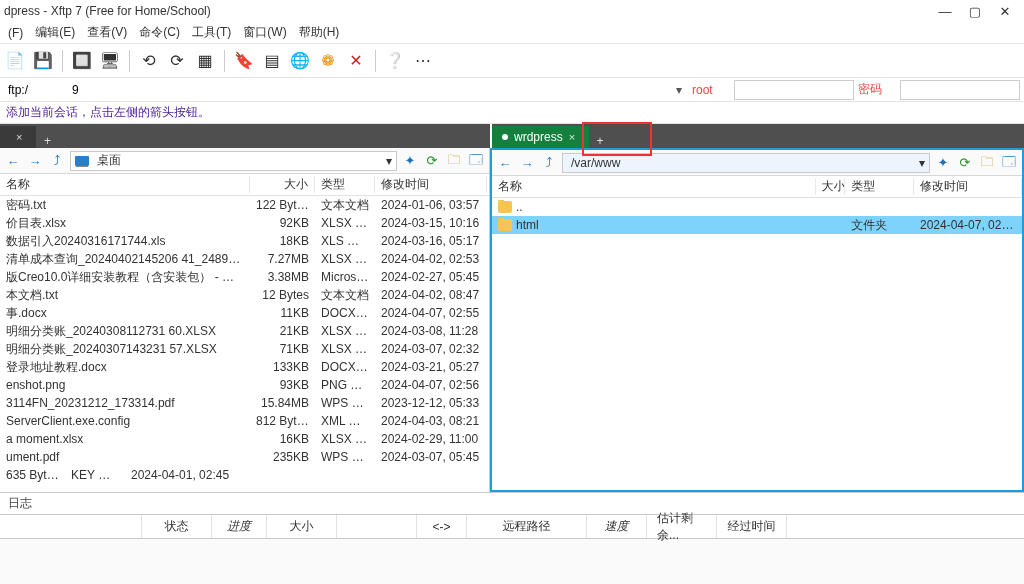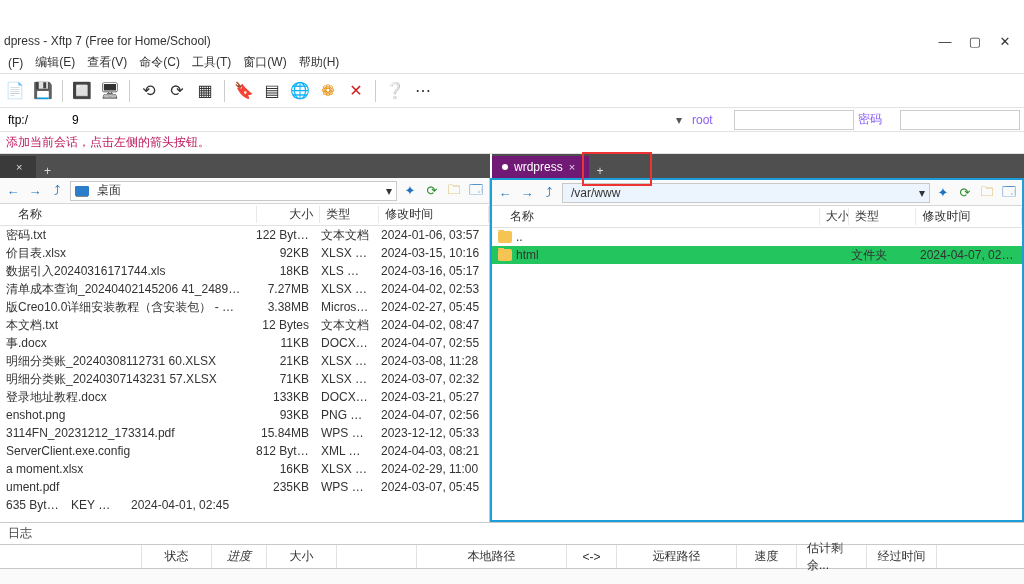--- a/index.html
+++ b/index.html
@@ -1,57 +1,57 @@
 <!DOCTYPE html>
 <html><head>
 <meta charset="utf-8">
 <style>
 * { margin:0; padding:0; box-sizing:border-box; font-family:"Microsoft YaHei","Segoe UI",Arial,sans-serif; font-size:12px; }
 body { background:#fff; width:1024px; height:584px; overflow:hidden; color:#333; }
-.titlebar { height:22px; display:flex; align-items:center; padding:0 4px; background:#fff;margin-top:30px; }
+.titlebar { height:22px; display:flex; align-items:center; padding:0 4px; background:#fff; }
 .titlebar .t { flex:1; white-space:nowrap; overflow:hidden; }
 .titlebar .ctl { width:30px; text-align:center; font-size:13px; color:#333; cursor:pointer; }
 .menubar { height:22px; display:flex; align-items:center; padding:0 2px; border-bottom:1px solid #e3e3e3; }
 .menubar span { padding:2px 6px; cursor:pointer; }
 .toolbar { height:34px; display:flex; align-items:center; padding:2px 4px; border-bottom:1px solid #e3e3e3; gap:6px; }
 .tico { width:22px; height:22px; display:flex; align-items:center; justify-content:center; font-size:16px; cursor:pointer; }
 .tvsep { width:1px; height:22px; background:#ccc; margin:0 2px; }
 .hostbar { height:24px; display:flex; align-items:center; padding:0 4px; gap:4px; border-bottom:1px solid #e3e3e3; }
 .hostbar input { height:20px; border:1px solid #ccc; padding:0 4px; }
 .hostbar .fh { width:60px; border:none; background:transparent; }
 .hostbar .fhost { flex:1; border:none; background:transparent; }
 .hostbar .drop { width:12px; color:#555; }
-.hostbar .lbl { width:38px; color:#8b5cf6; }
+.hostbar .lbl { width:38px; color:#ef4444; }
 .hostbar .f2 { width:120px; }
-.hint { height:22px; display:flex; align-items:center; padding:0 6px; color:#be185d; border-bottom:1px solid #e3e3e3; }
+.hint { height:22px; display:flex; align-items:center; padding:0 6px; color:#4c1d95; border-bottom:1px solid #e3e3e3; }
 .tabbars { height:24px; display:flex; }
 .tabbar { height:24px; display:flex; align-items:flex-end; background:#4f4f4f; }
 .tabbar.left { width:490px; }
 .tabbar.right { flex:1; position:relative; margin-left:2px; }
 .tab { height:22px; padding:0 14px 0 10px; display:flex; align-items:center; gap:6px; color:#fff; font-size:12px; cursor:pointer; }
 .tab.dark { background:#3a3a3a; }
-.tab.blue { background:#701a75; }
+.tab.blue { background:#15803d; }
 .tab .x { font-size:11px; opacity:.8; }
 .tabbar .plus { width:22px; color:#ddd; text-align:center; cursor:pointer; }
 .redbox { position:absolute; border:2px solid #e33; pointer-events:none; }
 .panes { display:flex; height:344px; }
 .pane { display:flex; flex-direction:column; border-right:1px solid #c9c9c9; overflow:hidden; }
 .pane.left { width:490px; }
 .pane.right { flex:1; border:2px solid #1e9ed8; }
 .navbar { height:26px; display:flex; align-items:center; border-bottom:1px solid #d7d7d7; padding:0 4px; gap:4px; background:#fafafa; }
 .nico { width:18px; height:18px; display:flex; align-items:center; justify-content:center; font-size:13px; cursor:pointer; color:#1e73be; }
 .nico.g { color:#2a8f2a; }
 .nico.y { color:#c7a22a; }
 .pathbox { flex:1; height:20px; border:1px solid #c9c9c9; background:#fff; display:flex; align-items:center; padding:0 4px; gap:4px; }
 .pathbox.sel { background:#ecf5fe; }
-.listhdr { height:22px; display:flex; align-items:center; background:#fff; border-bottom:1px solid #e1e1e1; color:#333;padding-left:12px; }
+.listhdr { height:22px; display:flex; align-items:center; background:#fff; border-bottom:1px solid #e1e1e1; color:#333; }
 .listhdr > div { padding:0 6px; border-right:1px solid #e9e9e9; overflow:hidden; white-space:nowrap; }
 .rows { flex:1; overflow:hidden; background:#fff; }
 .row { height:18px; display:flex; align-items:center; }
-.row.sel { background:#22c55e;justify-content:space-between; }
+.row.sel { background:#7dd3fc;justify-content:space-between; }
 .row > div { padding:0 6px; overflow:hidden; white-space:nowrap; text-overflow:ellipsis; }
 .col-name .fos { display:inline-block; width:14px; height:12px; background:#f6c453; border-radius:2px; margin-right:4px; vertical-align:-2px; position:relative; }
 .col-name .fos::before { content:""; position:absolute; top:-3px; left:0; width:6px; height:3px; background:#f6c453; border-radius:1px 1px 0 0; }
 .logs { height:22px; border-top:1px solid #c9c9c9; padding:2px 8px; color:#444; }
 .status { height:24px; border-top:1px solid #c9c9c9; display:flex; align-items:center;padding-left:32px; }
 .status > div { border-right:1px solid #e2e2e2; padding:0 10px; height:100%; display:flex; align-items:center; }
 .footer { height:60px; border-top:1px solid #c9c9c9; background:#fafafa; }
 
 
 .left .col-name{width:250px;} .left .col-size{width:65px;text-align:right;} .left .col-kind{width:60px;} .left .col-time{width:112px;}
@@ -294,21 +294,20 @@
 </div>
 
 <div class="logs">日志</div>
 
 <div class="status" id="statusbar">
     <div style="width: 110px; justify-content: center;"></div>
     <div style="width: 70px; justify-content: center;">状态</div>
     <div style="width: 55px; justify-content: center; font-style: italic;">进度</div>
     <div style="width: 70px; justify-content: center;">大小</div>
     <div style="width: 80px; justify-content: center;"></div>
-    <div style="width: 150px; justify-content: center;">本地路径</div>
     <div style="width: 50px; justify-content: center;">&lt;-&gt;</div>
     <div style="width: 120px; justify-content: center;">远程路径</div>
-    <div style="width: 60px; justify-content: center;">速度</div>
+    <div style="width: 60px; justify-content: center; font-style: italic;">速度</div>
     <div style="width: 70px; justify-content: center;">估计剩余...</div>
     <div style="width: 70px; justify-content: center;">经过时间</div>
   </div>
 
 <div class="footer"></div>
 
 </body></html>

